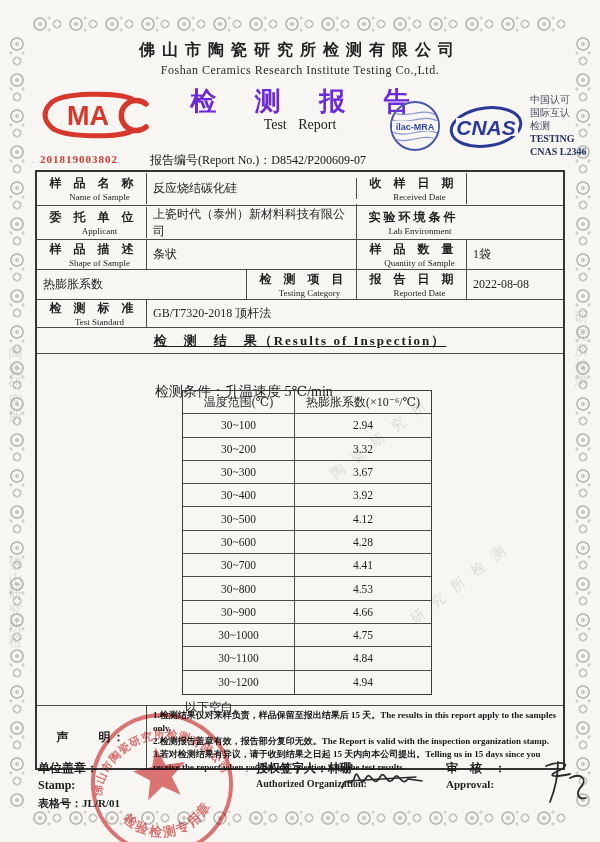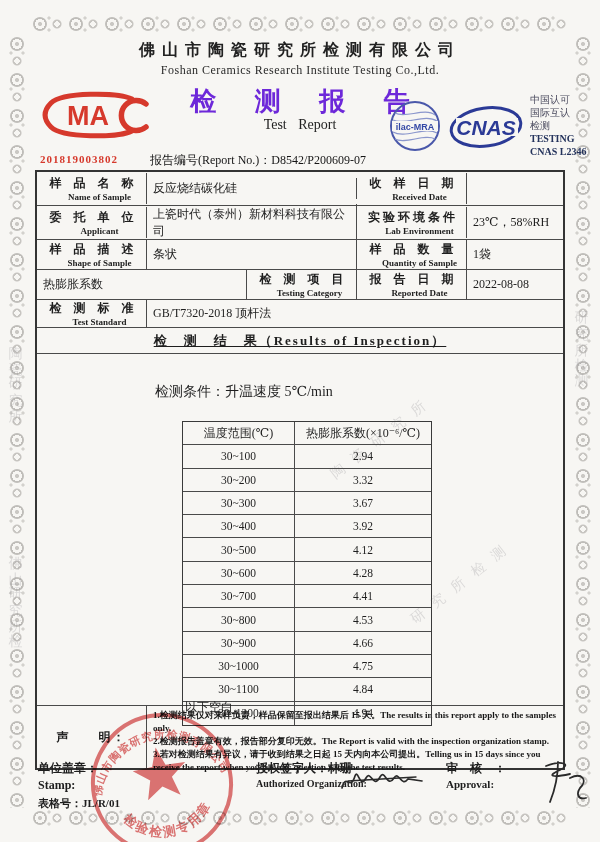--- a/index.html
+++ b/index.html
@@ -62,30 +62,30 @@
   .report-no { position:absolute; top:152px; left:150px; font-size:12px; color:#151515; }
 
   
   .main-table { position:absolute; left:35px; top:170px; width:530px; border:2px solid #343434; background:transparent; }
   .trow { display:flex; border-bottom:1px solid #4a4a4a; }
   .trow:last-child { border-bottom:none; }
   .cell { border-right:1px solid #4a4a4a; padding:2px 6px; display:flex; flex-direction:column; justify-content:center; }
   .cell:last-child { border-right:none; }
   .lab { width:110px; align-items:center; text-align:center; }
   .lab .cn { font-size:12px; font-weight:bold; white-space:nowrap; }
-  .lab .en { font-size:9px; font-weight:bold;padding-left:16px; }
+  .lab .en { font-size:9px; font-weight:normal;padding-left:16px; }
   .val { width:210px; font-size:12px; }
   .val2 { width:100px; flex:1; font-size:12px; }
   .h34 { height:34px;align-items:center; } .h30 { height:30px; } .h28 { height:28px; }
   .section-head { height:26px; display:flex; align-items:center; justify-content:center;
     font-size:13px; font-weight:bold; border-bottom:1px solid #4a4a4a; letter-spacing:2px;text-decoration:underline; }
 
   .results-cell { height:352px; position:relative; border-bottom:1px solid #4a4a4a; }
   .condition { position:absolute; left:118px; top:29px; font-size:14px; }
-  .inner-table { position:absolute; left:145px; top:36px; width:250px; border:1.5px solid #3a3a3a;margin-top:31px; }
+  .inner-table { position:absolute; left:145px; top:36px; width:250px; border:1.5px solid #3a3a3a; }
   .irow { display:flex; border-bottom:1px solid #4a4a4a; height:23.3px; }
   .irow:last-child { border-bottom:none; }
   .ic1 { width:112px; border-right:1px solid #4a4a4a; display:flex; align-items:center; justify-content:center; font-size:11.5px; }
   .ic2 { flex:1; display:flex; align-items:center; justify-content:center; font-size:11.5px; }
   .irow.head .ic1, .irow.head .ic2 { font-size:12px; }
   .end-note { position:absolute; left:148px; top:345px; font-size:12px; }
 
   .stmt-label { width:110px; align-items:center; justify-content:center; font-size:12px; font-weight:bold; letter-spacing:2px; }
   .stmt-body { flex:1; padding:3px 6px; font-size:9px; font-weight:bold; line-height:1.45; color:#181818; }
 
@@ -178,21 +178,20 @@
     <div class="trow h34">
       <div class="cell lab">
         <div class="cn">委　托　单　位</div>
         <div class="en">Applicant</div>
       </div>
       <div class="cell val">上瓷时代（泰州）新材料科技有限公司</div>
       <div class="cell lab">
         <div class="cn">实 验 环 境 条 件</div>
         <div class="en">Lab Environment</div>
       </div>
-      <div class="cell val2">23℃，58%RH</div>
     </div>
 
     <div class="trow h30">
       <div class="cell lab">
         <div class="cn">样　品　描　述</div>
         <div class="en">Shape of  Sample</div>
       </div>
       <div class="cell val">条状</div>
       <div class="cell lab">
         <div class="cn">样　品　数　量</div>

